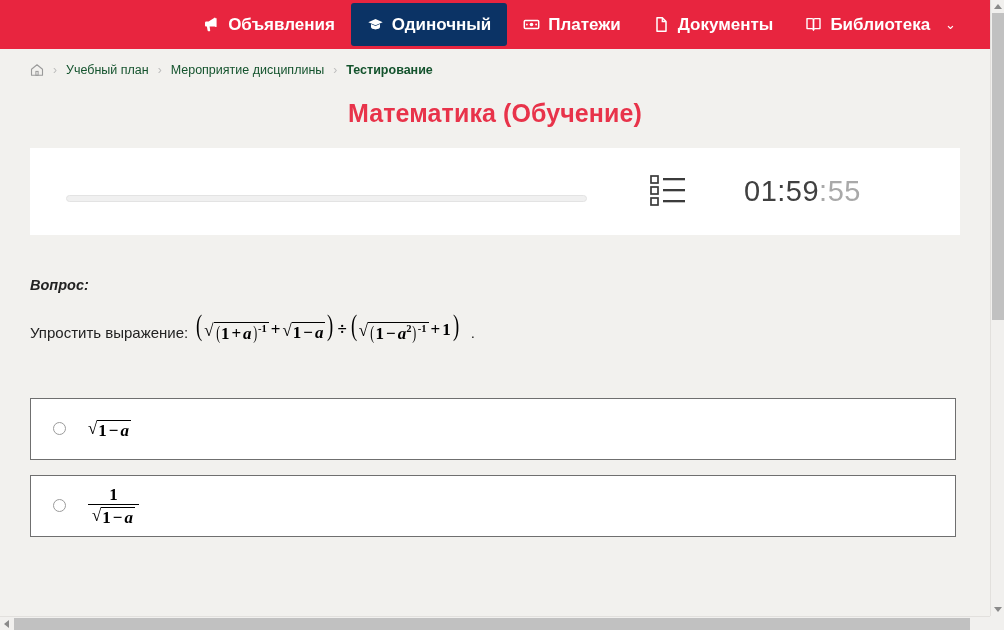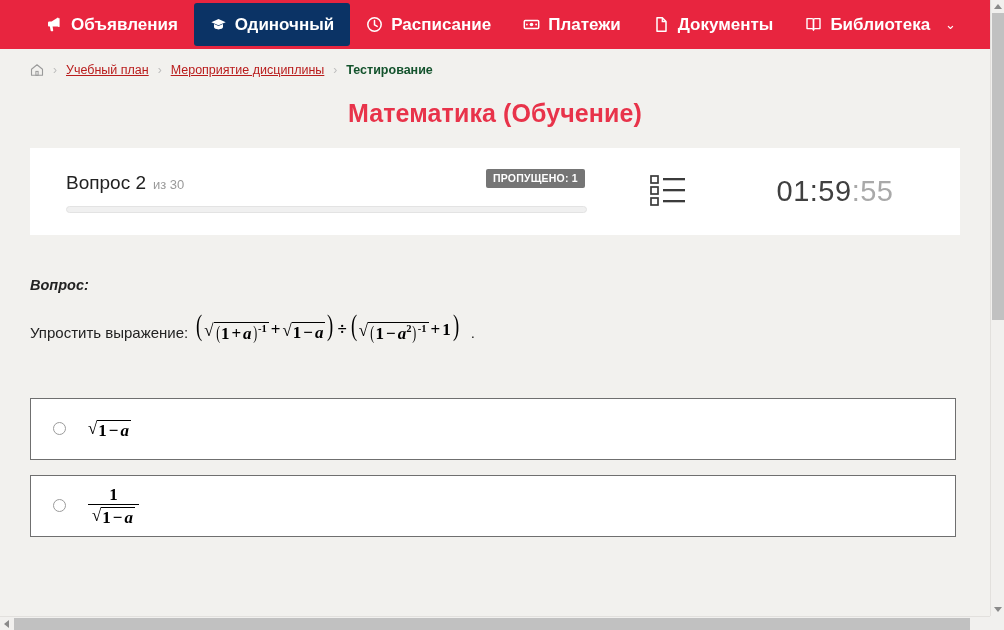--- a/index.html
+++ b/index.html
@@ -71,21 +71,21 @@
     display: flex;
     align-items: center;
     gap: 9px;
     padding: 14px 0 10px 30px;
     font-size: 12.5px;
     color: #8e8e8e;
     background: #f2f1ee;
   }
   .bc-home svg { display: block; }
   .bc-sep { color: #bdbdbd; font-size: 12px; }
-  .bc-link { color: #b91c1c; cursor: pointer; text-decoration: underline; }
+  .bc-link { color: #14532d; cursor: pointer; }
   .bc-current { color: #14532d; font-weight: bold; }
 
   
   .page-title {
     text-align: center;
     color: #e8334a;
     font-size: 25px;
     font-weight: bold;
     padding: 12px 0 20px 0;
     letter-spacing: .1px;
@@ -130,21 +130,21 @@
     display: flex;
     justify-content: center;
     align-items: center;
     padding-bottom: 2px;
   }
   .list-icon { cursor: pointer; }
   .list-icon svg { display: block; }
   .q-right {
     flex: 0 0 auto;
     width: 190px;
-    text-align: center;
+    text-align: left;
     padding-right: 8px;
   }
   .timer { font-size: 29px; letter-spacing: .5px; }
   .timer .t-main { color: #404040; }
   .timer .t-sec { color: #a9a9a9; }
 
   
   .qbody { padding: 0 30px; }
   .label-strong {
     font-size: 14.5px;
@@ -298,29 +298,20 @@
       <div class="nav-item active">
         <span class="nav-icon">
           <svg width="17" height="17" viewBox="0 0 17 17">
             <path fill="#fff" d="M8.5 3 1.3 6.2l7.2 3.1 7.2-3.1L8.5 3z"></path>
             <path fill="#fff" d="M4 8.1v3c0 1.3 2 2.3 4.5 2.3S13 12.4 13 11.1v-3l-4.5 2L4 8.1z"></path>
           </svg>
         </span>
         <span>Одиночный</span>
       </div>
 
-      <div class="nav-item">
-        <span class="nav-icon">
-          <svg width="17" height="17" viewBox="0 0 17 17">
-            <circle cx="8.5" cy="8.5" r="6.7" fill="none" stroke="#fff" stroke-width="1.5"></circle>
-            <path d="M8.5 4.6v4.2l2.7 1.6" fill="none" stroke="#fff" stroke-width="1.5" stroke-linecap="round"></path>
-          </svg>
-        </span>
-        <span>Расписание</span>
-      </div>
 
       <div class="nav-item">
         <span class="nav-icon">
           <svg width="17" height="17" viewBox="0 0 17 17">
             <rect x="1.3" y="4.6" width="14.4" height="7.8" rx="1" fill="none" stroke="#fff" stroke-width="1.5"></rect>
             <circle cx="8.5" cy="8.5" r="1.8" fill="#fff"></circle>
             <circle cx="3.9" cy="8.5" r=".9" fill="#fff"></circle>
             <circle cx="13.1" cy="8.5" r=".9" fill="#fff"></circle>
           </svg>
         </span>
@@ -362,25 +353,20 @@
       <span class="bc-sep">›</span>
       <span class="bc-link">Мероприятие дисциплины</span>
       <span class="bc-sep">›</span>
       <span class="bc-current">Тестирование</span>
     </div>
 
     <div class="page-title">Математика (Обучение)</div>
 
     <div class="qcard">
       <div class="q-left">
-        <div class="q-line">
-          <span class="q-title">Вопрос 2</span>
-          <span class="q-of">из 30</span>
-          <span class="q-badge">ПРОПУЩЕНО: 1</span>
-        </div>
         <div class="q-progress"></div>
       </div>
 
       <div class="q-mid">
         <span class="list-icon">
           <svg width="36" height="33" viewBox="0 0 36 33">
             <rect x="1" y="2" width="7" height="7" fill="none" stroke="#3b3b3b" stroke-width="1.7"></rect>
             <rect x="1" y="13" width="7" height="7" fill="none" stroke="#3b3b3b" stroke-width="1.7"></rect>
             <rect x="1" y="24" width="7" height="7" fill="none" stroke="#3b3b3b" stroke-width="1.7"></rect>
             <rect x="13" y="4" width="22" height="2.3" fill="#3b3b3b"></rect>

